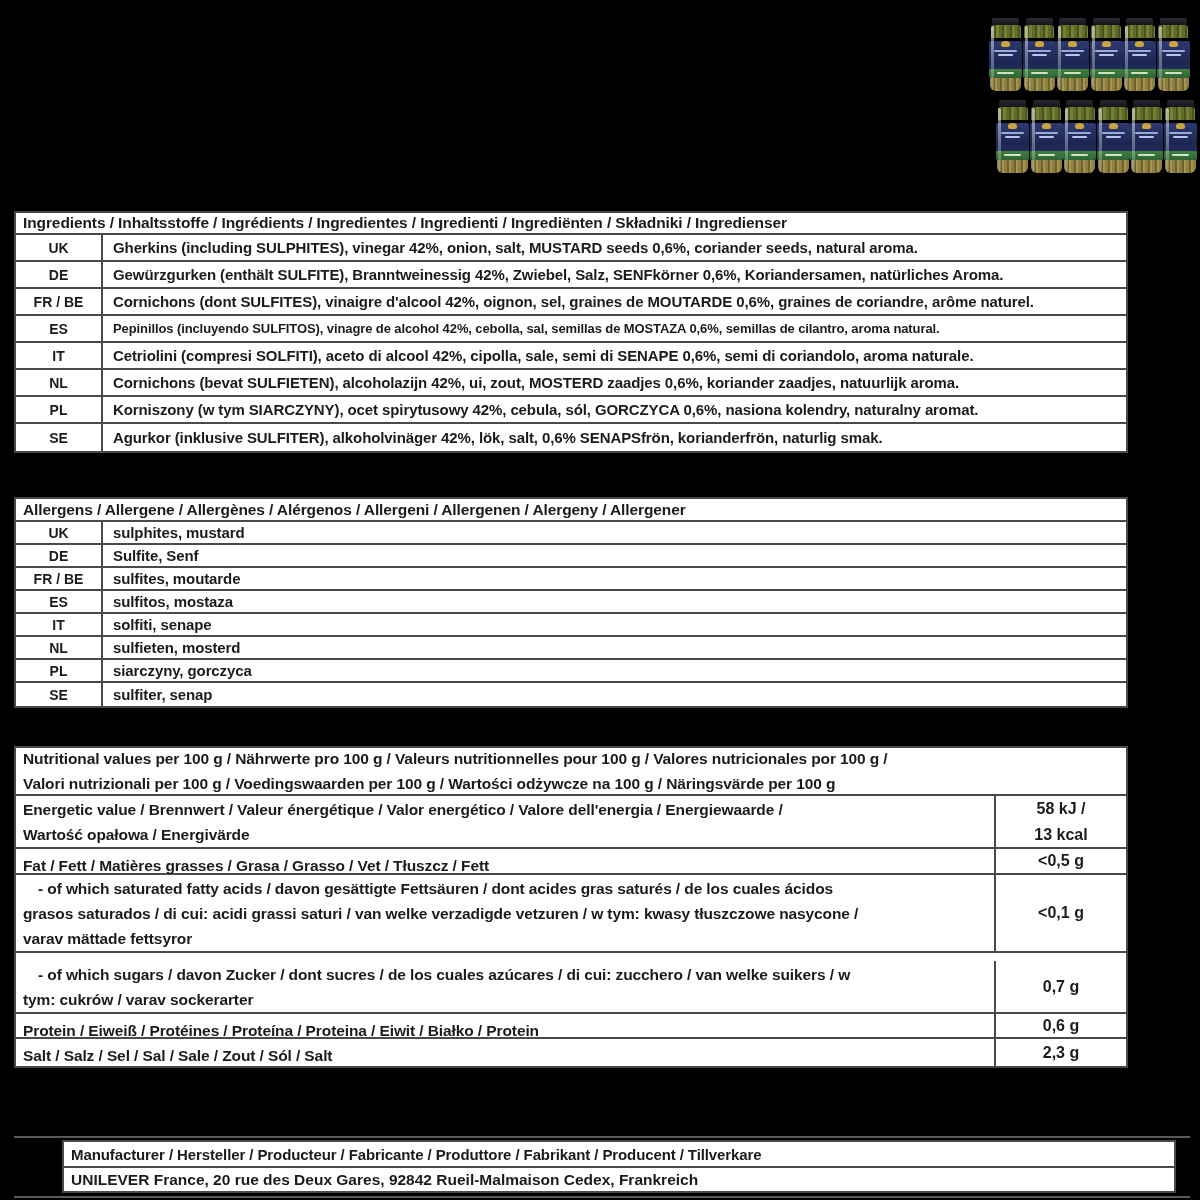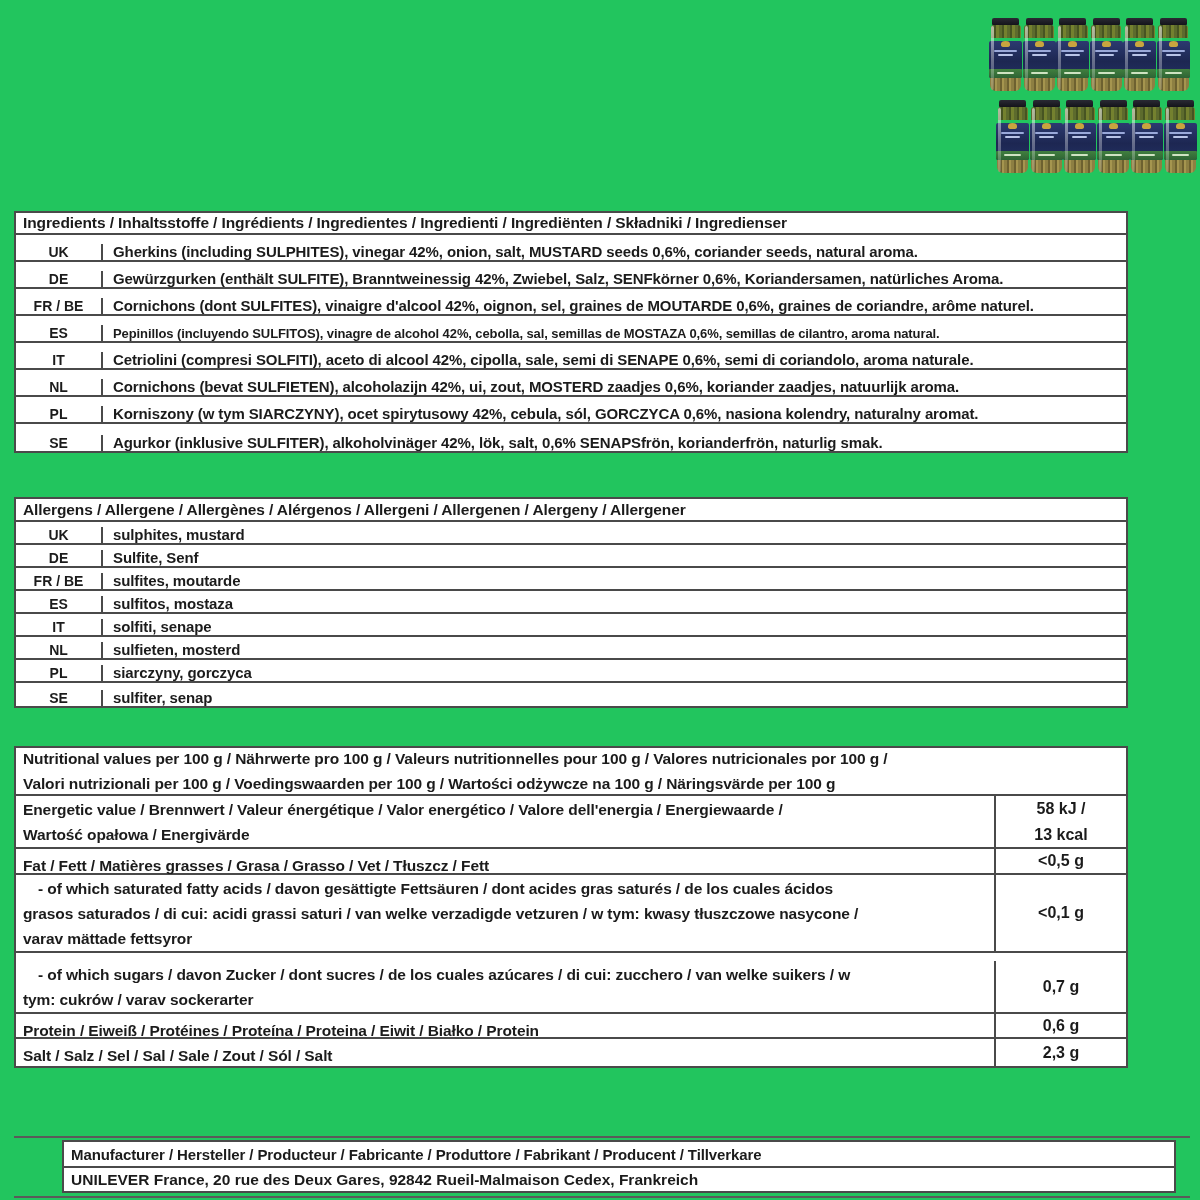--- a/index.html
+++ b/index.html
@@ -1,23 +1,23 @@
 <!DOCTYPE html>
 <html><head>
 <meta charset="utf-8">
 <style>
   html,body{margin:0;padding:0;background:#ffffff;}
-  #page{position:relative;width:1200px;height:1200px;background:#22c55e;overflow:hidden;
+  #page{position:relative;width:1200px;height:1200px;background:#000000;overflow:hidden;
         font-family:"Liberation Sans","DejaVu Sans",sans-serif;color:#1b1b1b;font-weight:700;}
 
   
   .tbl{position:absolute;left:14px;width:1114px;border:2px solid #4a4a4a;box-sizing:border-box;background:#fff;}
   .t-head{display:flex;align-items:center;box-sizing:border-box;border-bottom:2px solid #4a4a4a;
           padding:0 7px;font-size:15.5px;letter-spacing:-0.1px;}
-  .t-row{display:flex;box-sizing:border-box;border-bottom:2px solid #4a4a4a;align-items:flex-end;}
+  .t-row{display:flex;box-sizing:border-box;border-bottom:2px solid #4a4a4a;}
   .t-row:last-child{border-bottom:none;}
   .t-lang{flex:0 0 87px;box-sizing:border-box;border-right:2px solid #4a4a4a;
           display:flex;align-items:center;justify-content:center;font-size:14px;}
   .t-text{flex:1;display:flex;align-items:center;padding:0 10px;font-size:15px;
           white-space:nowrap;overflow:visible;letter-spacing:-0.1px;}
 
   
   #ingredients{top:211px;}
   #ingredients .t-head{height:22px;}
   #ingredients .t-row{height:27px;}

